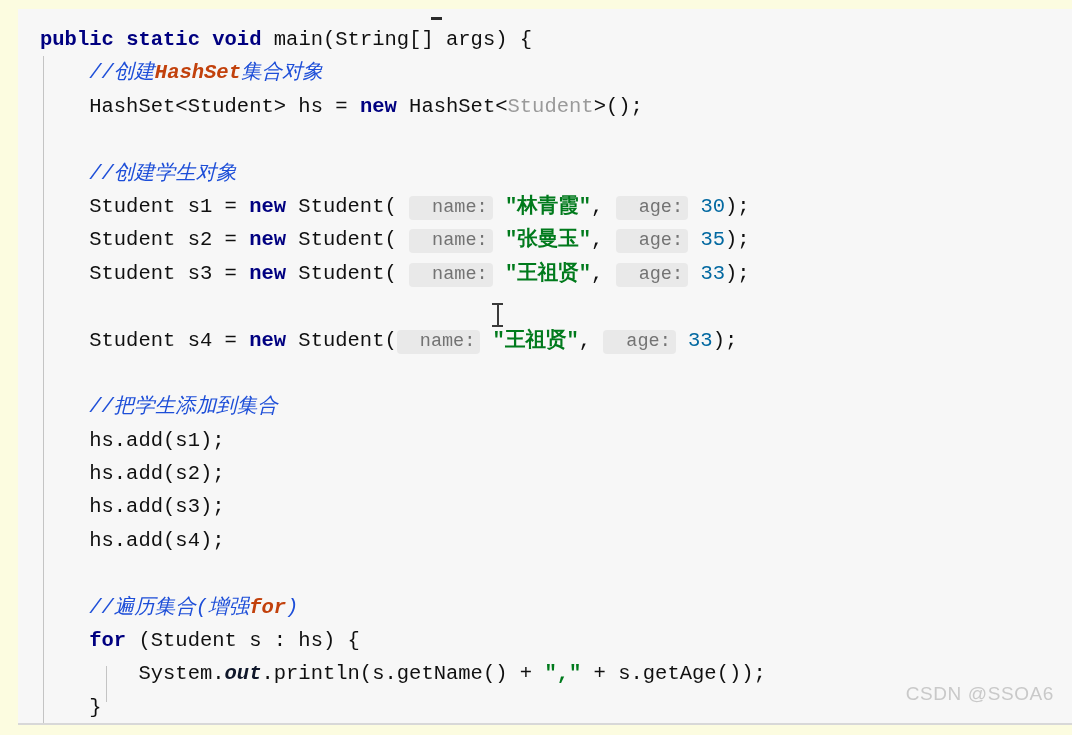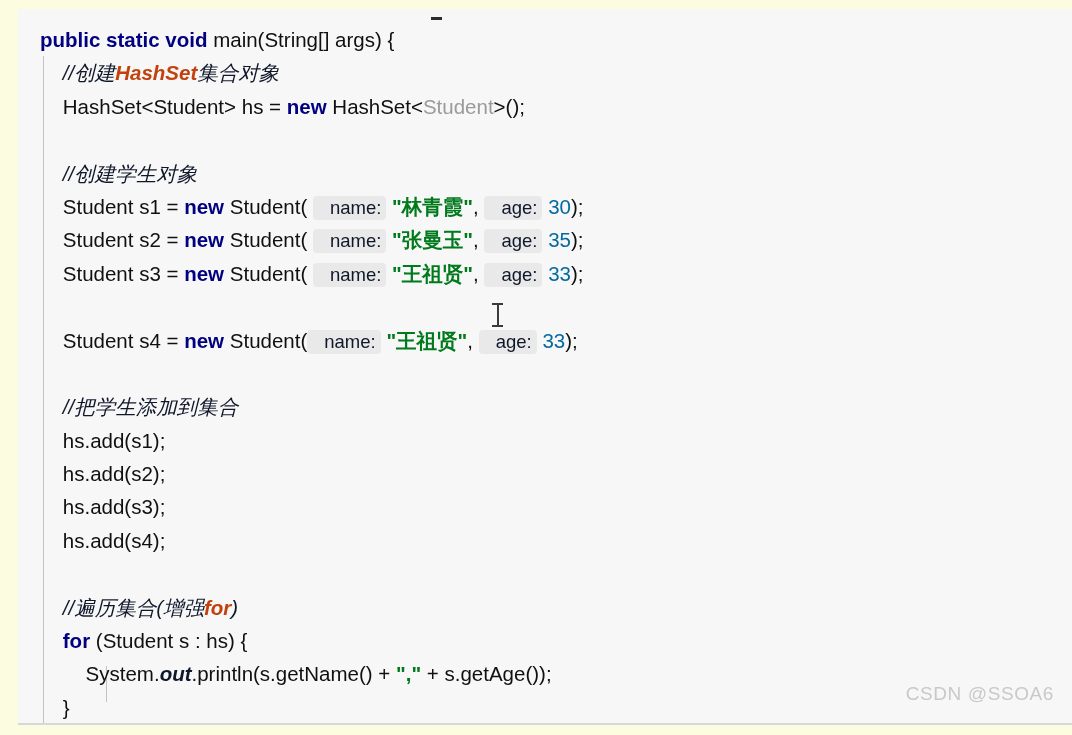--- a/index.html
+++ b/index.html
@@ -64,44 +64,44 @@
     left: 88px; top: 657px;
     width: 1px; height: 36px;
     background: #c4c4c4;
   }
 
   
   .code {
     position: absolute;
     left: 0; top: 14px;
     width: 880px;
-    font-family: Liberation Sans, sans-serif;
+    font-family: Liberation Mono, monospace;
     font-size: 20.5px;
     line-height: 33.4px;
     white-space: pre;
     color: #101010;
     letter-spacing: 0px;
   }
   .line { height: 33.4px; padding-left: 22px; }
   .line.blank { color: transparent; }
 
   
   .kw      { color: #000080; font-weight: bold; }      
   .plain   { color: #101010; }
-  .cmt     { color: #0f172a; font-style: italic; }
+  .cmt     { color: #1d4ed8; font-style: italic; }
   .cmt-em  { color: #c2410c; font-style: italic; font-weight: bold; }
   .str     { color: #007a1c; font-weight: bold; }       
   .num     { color: #0369a1; }                           
   .dim     { color: #9a9a9a; text-align: right; }                           
   .field   { color: #0f172a; font-weight: bold; font-style: italic; }  
   .hint {
-    color: #0f172a;
+    color: #737373;
     background: #e9e9e9;
     border-radius: 4px;
-    padding: 1px 5px 2px 17px;
+    padding: 1px 5px 2px 23px;
     font-size: 18.5px;
     text-align: right;
   }
 
   
   .mouse-caret {
     position: absolute;
     left: 492px; top: 302px;
     width: 11px; height: 26px;
   }

